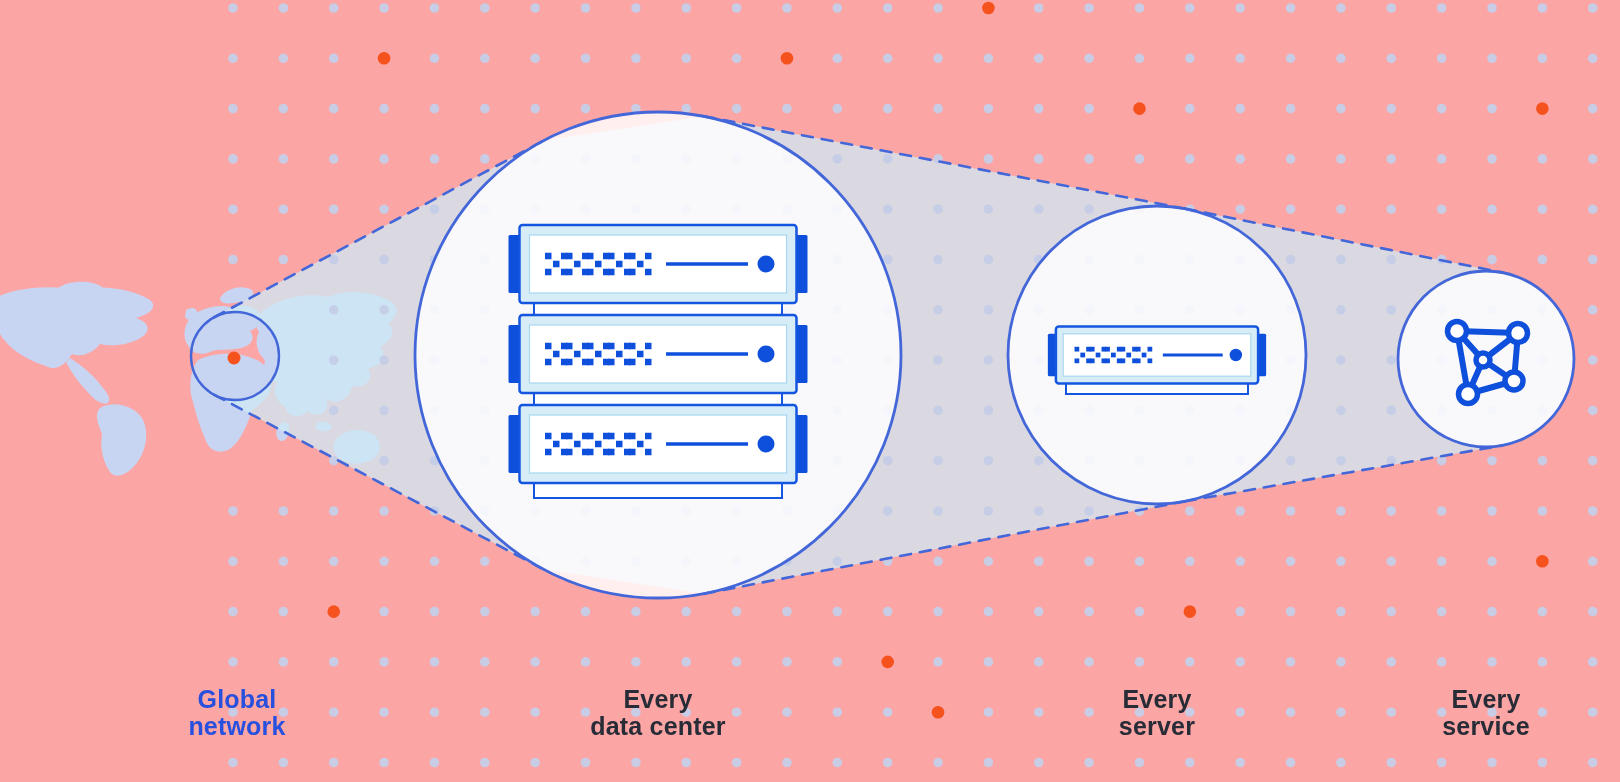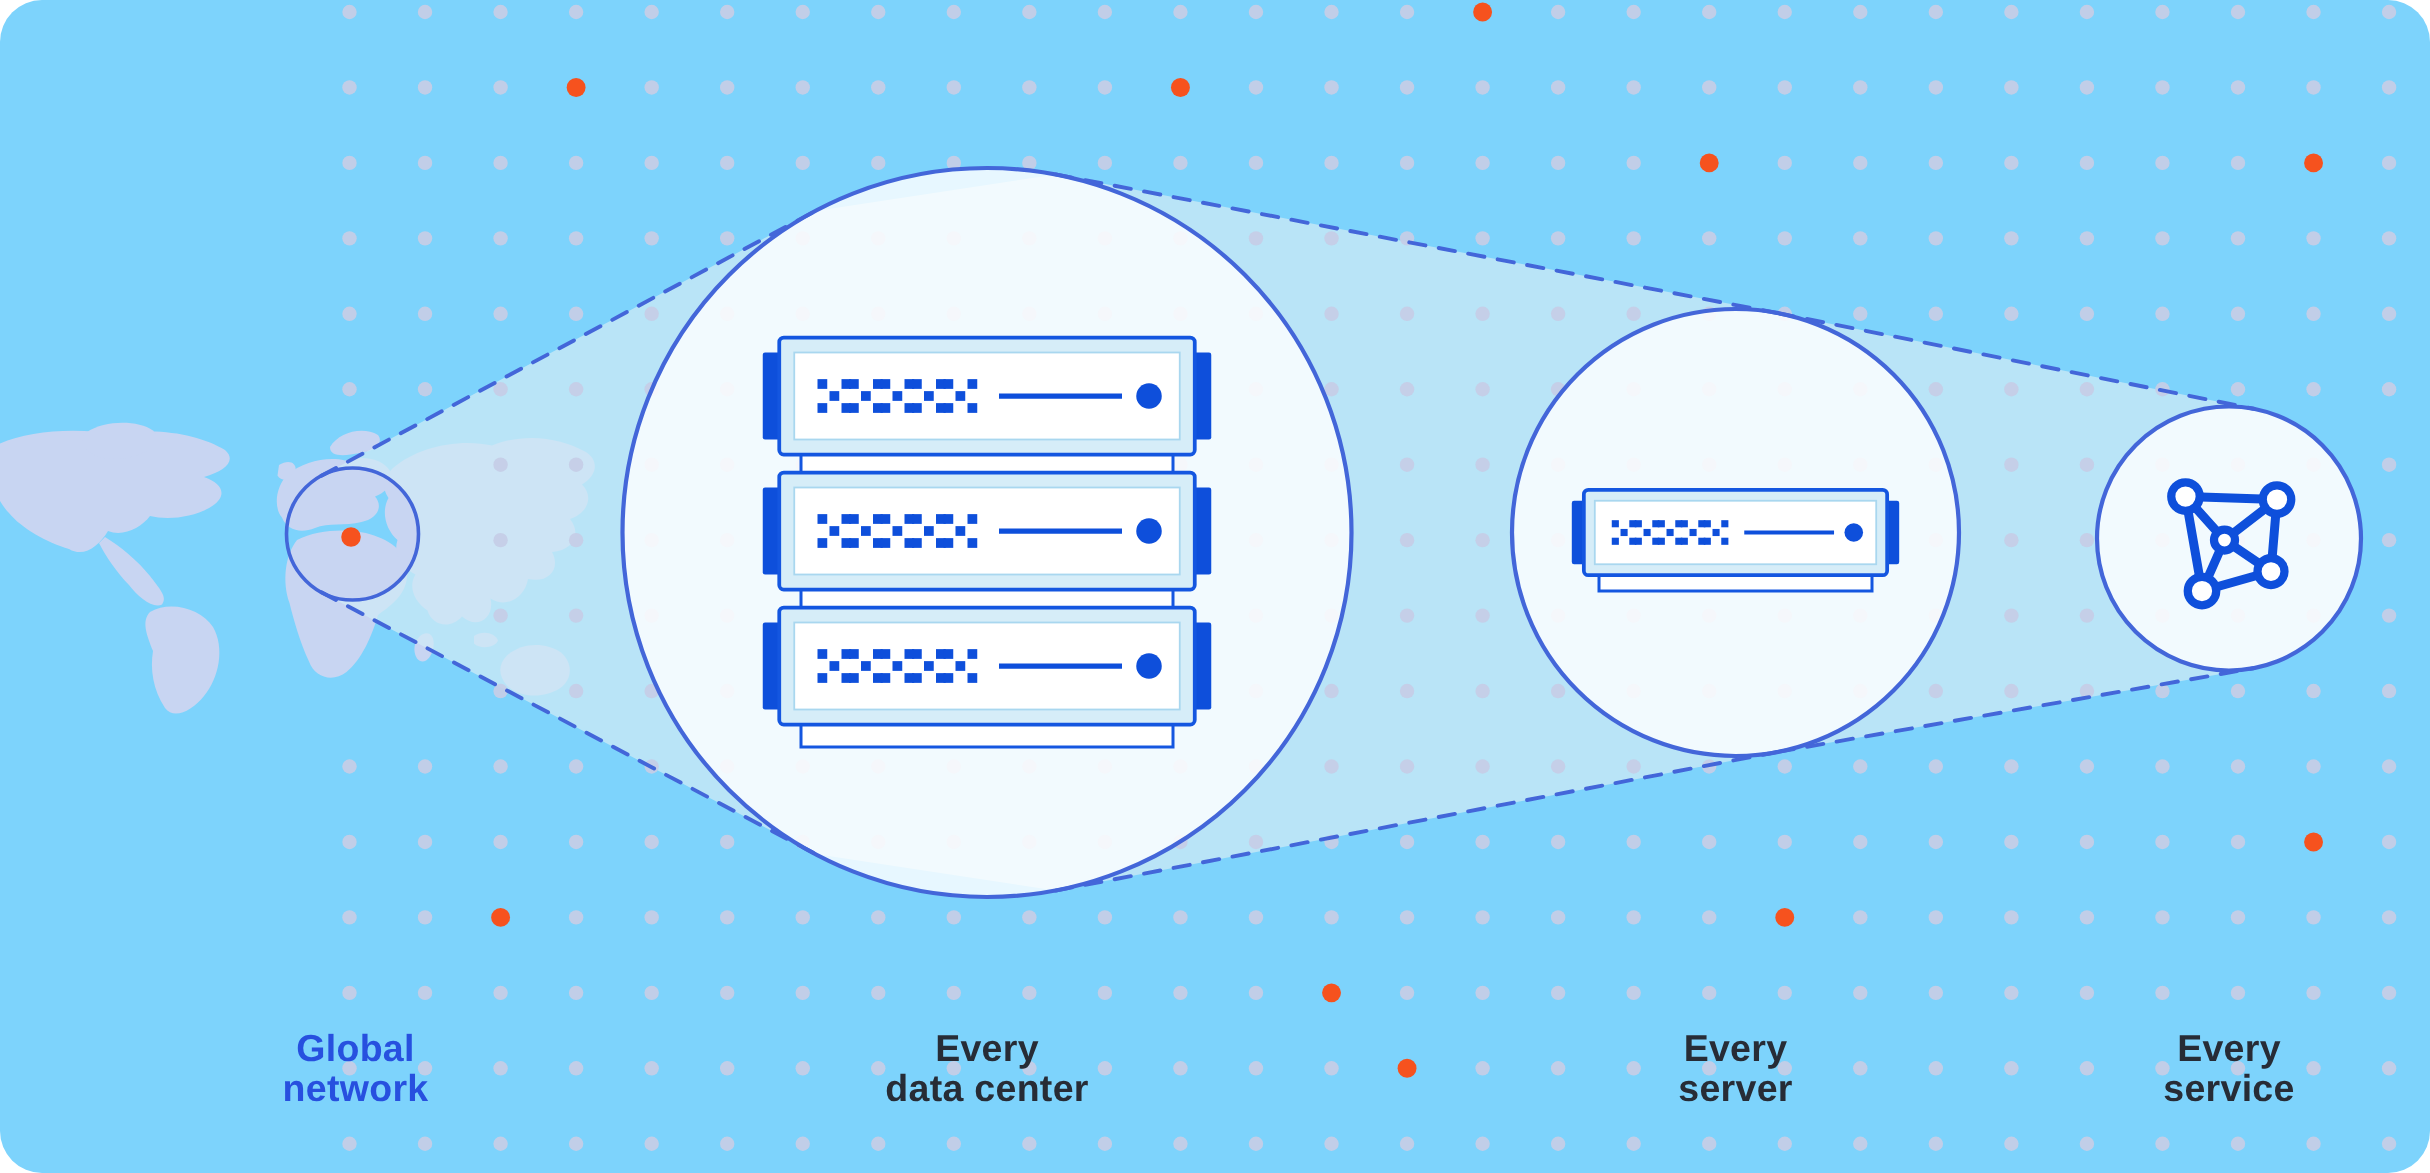--- a/index.html
+++ b/index.html
@@ -1,17 +1,17 @@
 <!DOCTYPE html>
 <html style="--line-blue: #4366D9; --detail-blue: #0E4FDB; --cone-rgba: rgba(206,234,246,0.74); --map-fill: #C8D5F2; --label-dark: #272C36; --label-blue: #2750DF;"><head>
 <meta charset="utf-8">
 <style>
   html,body{margin:0;padding:0;background:#ffffff;}
-  .stage{position:relative;width:1620px;height:782px;background:#7dd3fc;overflow:hidden;
-         font-family:"Liberation Sans",sans-serif;border-radius:28px;}
+  .stage{position:relative;width:1620px;height:782px;background:#fca5a5;overflow:hidden;
+         font-family:"Liberation Sans",sans-serif;}
   .stage svg{position:absolute;left:0;top:0;}
   .caption{position:absolute;transform:translateX(-50%);text-align:center;
            font-weight:700;font-size:25px;line-height:1.08;letter-spacing:.2px;
            white-space:pre-line;color:var(--label-dark,#272C36);}
   .caption.blue{color:var(--label-blue,#2750DF);}
   .map-path{fill:var(--map-fill,#C8D5F2);}
   .cone{fill:var(--cone-rgba,rgba(206,234,246,.74));}
   .ring{fill:rgba(255,255,255,.82);stroke:var(--line-blue,#4366D9);stroke-width:2.8;}
   .ring-open{fill:none;stroke:var(--line-blue,#4366D9);stroke-width:2.4;}
   .dash{stroke:var(--line-blue,#4366D9);stroke-width:2.6;stroke-dasharray:11 9;

